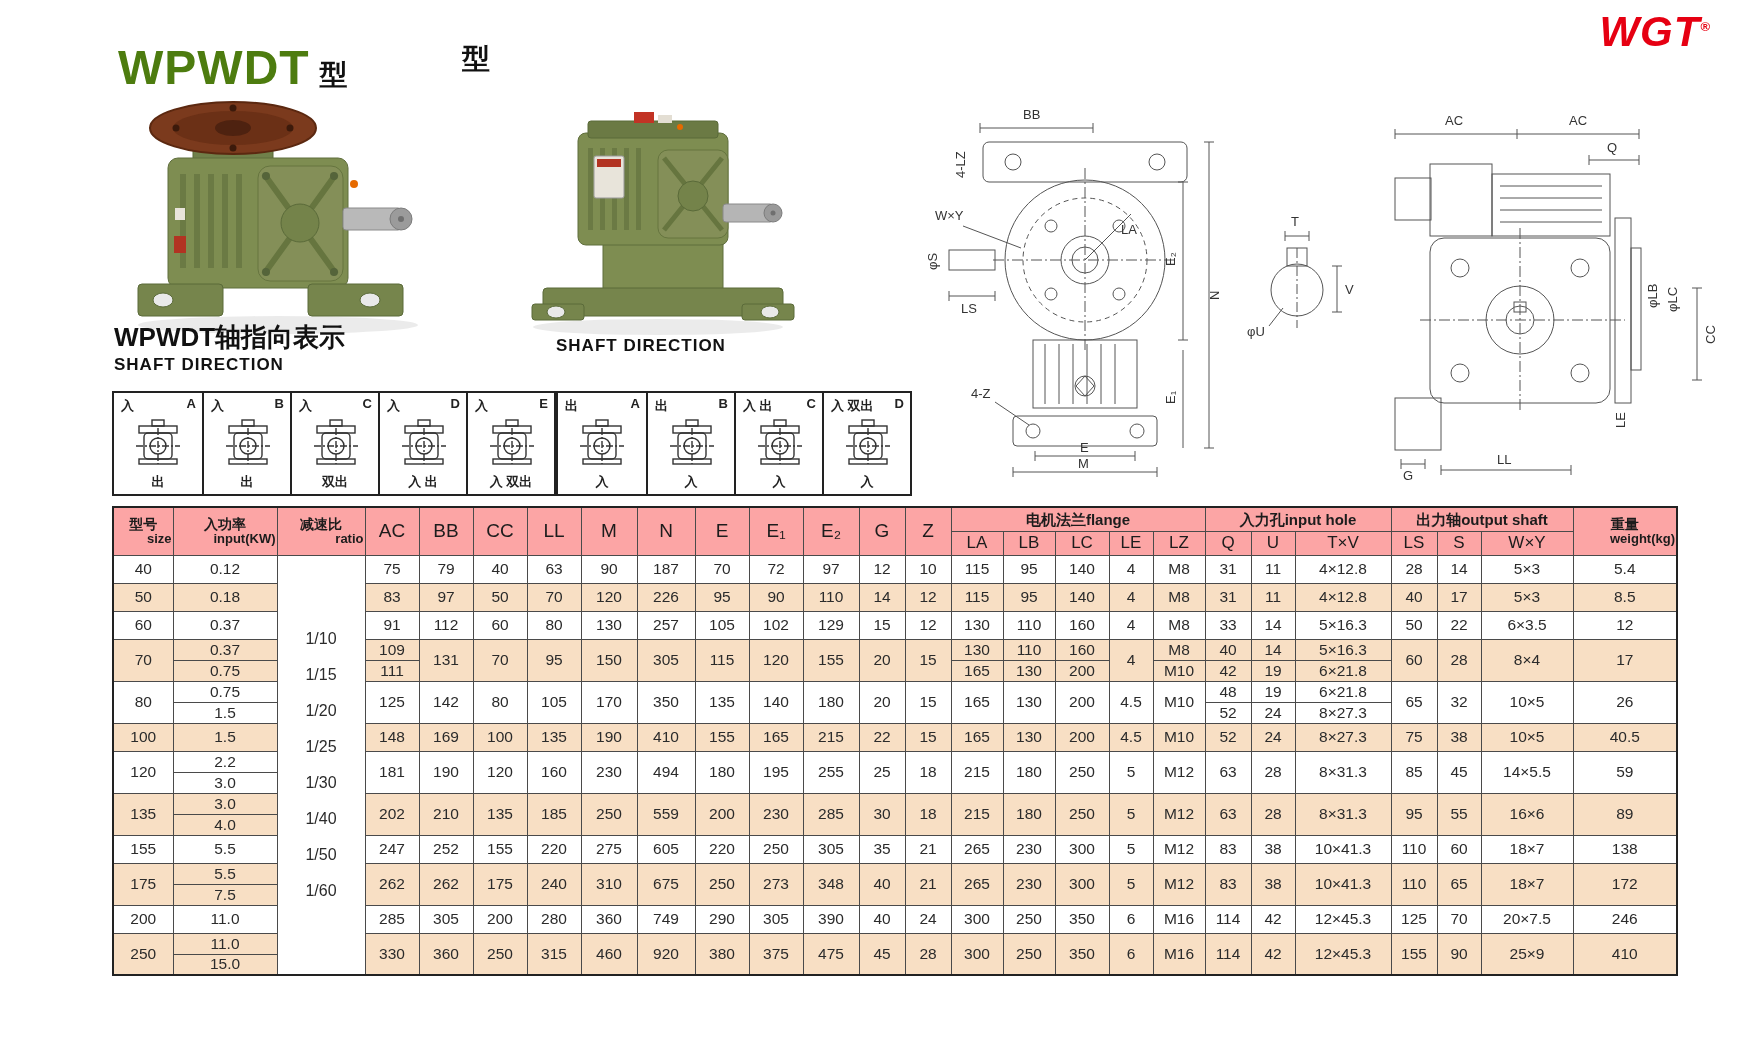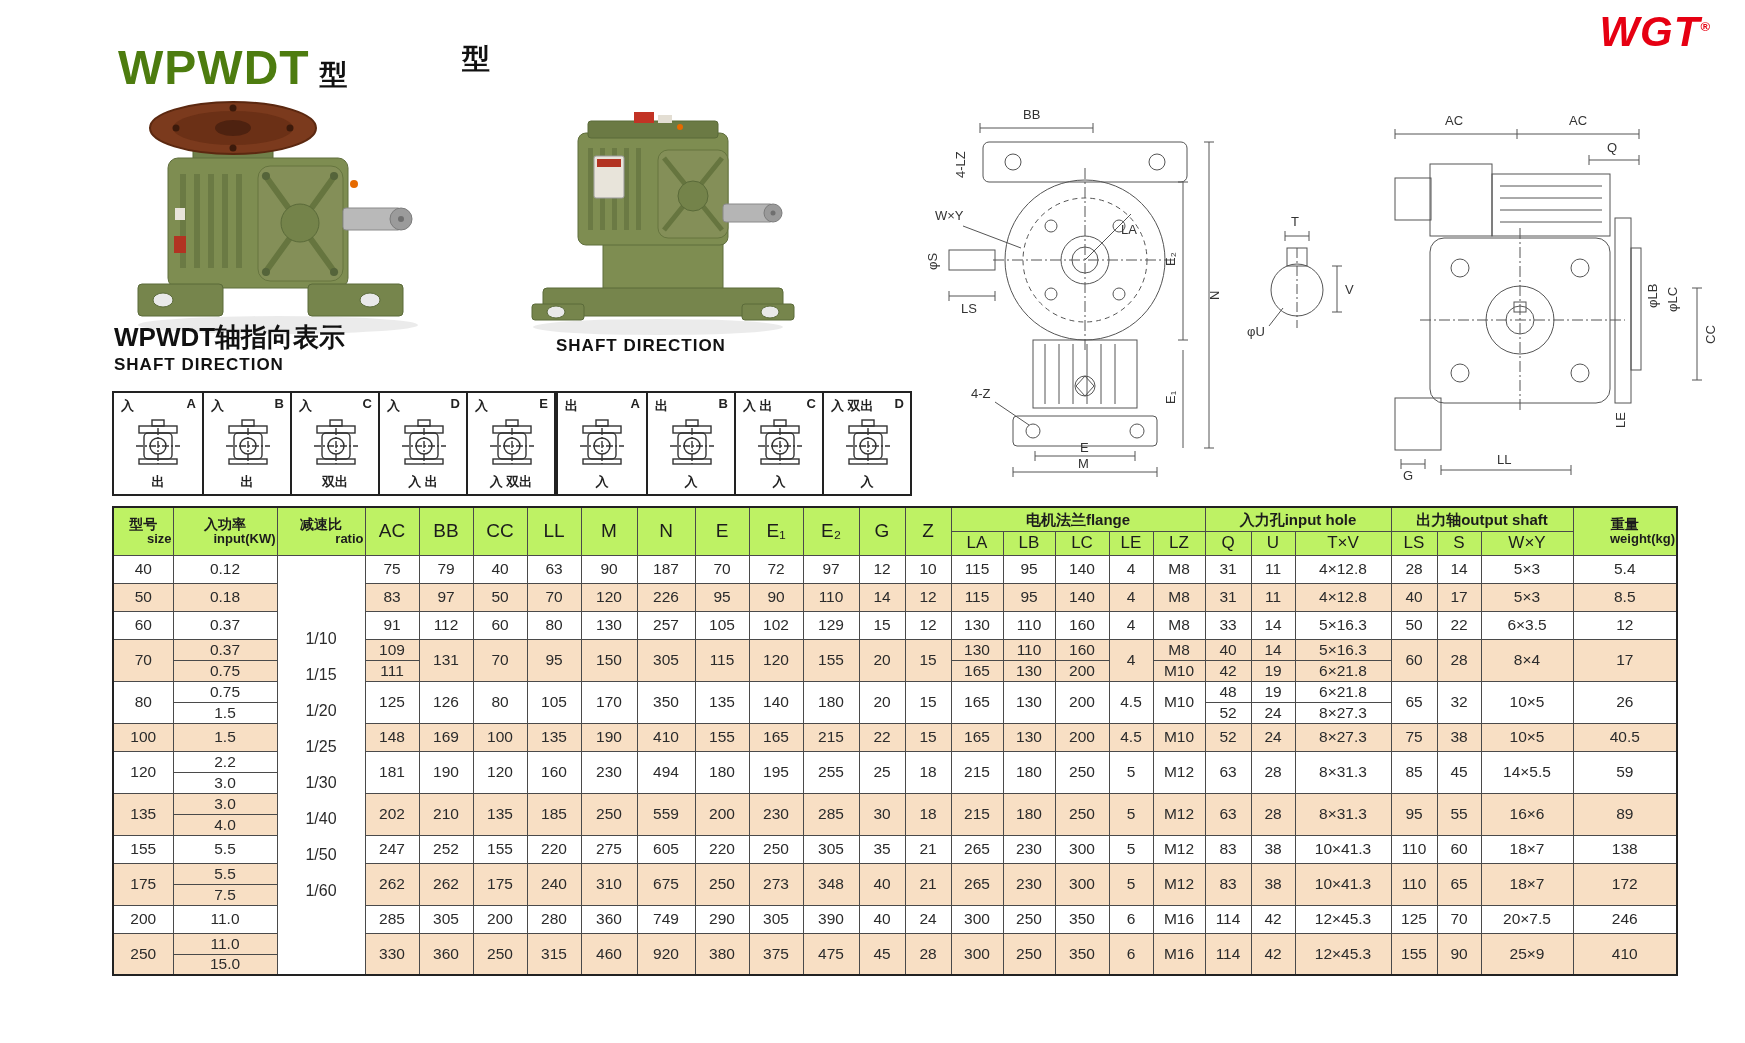--- a/index.html
+++ b/index.html
@@ -43,21 +43,21 @@
   .sbox svg { position:absolute; top:19px; left:12px; }
 
   
   #drawings { position:absolute; left:925px; top:98px; }
   #drawings text { font-size:13px; fill:#333; font-family:"Liberation Sans","DejaVu Sans",sans-serif; }
 
   
   #table-wrap { position:absolute; left:112px; top:506px; }
   .spec-table { border-collapse:collapse; table-layout:fixed; background:#fff; border:2.5px solid #222; }
   .spec-table th, .spec-table td { border:1px solid #4a4a4a; text-align:center; vertical-align:middle; padding:0 1px; }
-  .spec-table th { background:#bef264; color:#1c1c1c; font-size:14px; font-weight:bold; line-height:1.15; }
+  .spec-table th { background:#fca5a5; color:#1c1c1c; font-size:14px; font-weight:bold; line-height:1.15; }
   .spec-table th.dimhdr  { font-size:19px; font-weight:normal; }
   .spec-table th.dimhdr2 { font-size:17px; font-weight:normal; height:24px; }
   .spec-table th.grp { font-size:15px; font-weight:bold; height:24px; }
   .spec-table th .l2 { font-size:13px; font-weight:bold;text-align:right; }
   .spec-table td { font-size:15.5px; color:#2b2b2b; background:#fff; }
   .spec-table tr.r1 td { height:28px; }
   .spec-table tr.r2 td { height:21px; }
   .spec-table tr.stripe td { background:#f8dfc4; }
   .spec-table td.ratio-cell { background:#fff; font-size:16px; }
   .spec-table td.ratio-cell div { line-height:36px; }
@@ -621,21 +621,21 @@
             <td>200</td>
             <td>M10</td>
             <td>42</td>
             <td>19</td>
             <td>6×21.8</td>
           </tr>
           <tr class="r2">
             <td rowspan="2">80</td>
             <td>0.75</td>
             <td rowspan="2">125</td>
-            <td rowspan="2">126</td>
+            <td rowspan="2">142</td>
             <td rowspan="2">80</td>
             <td rowspan="2">105</td>
             <td rowspan="2">170</td>
             <td rowspan="2">350</td>
             <td rowspan="2">135</td>
             <td rowspan="2">140</td>
             <td rowspan="2">180</td>
             <td rowspan="2">20</td>
             <td rowspan="2">15</td>
             <td rowspan="2">165</td>

